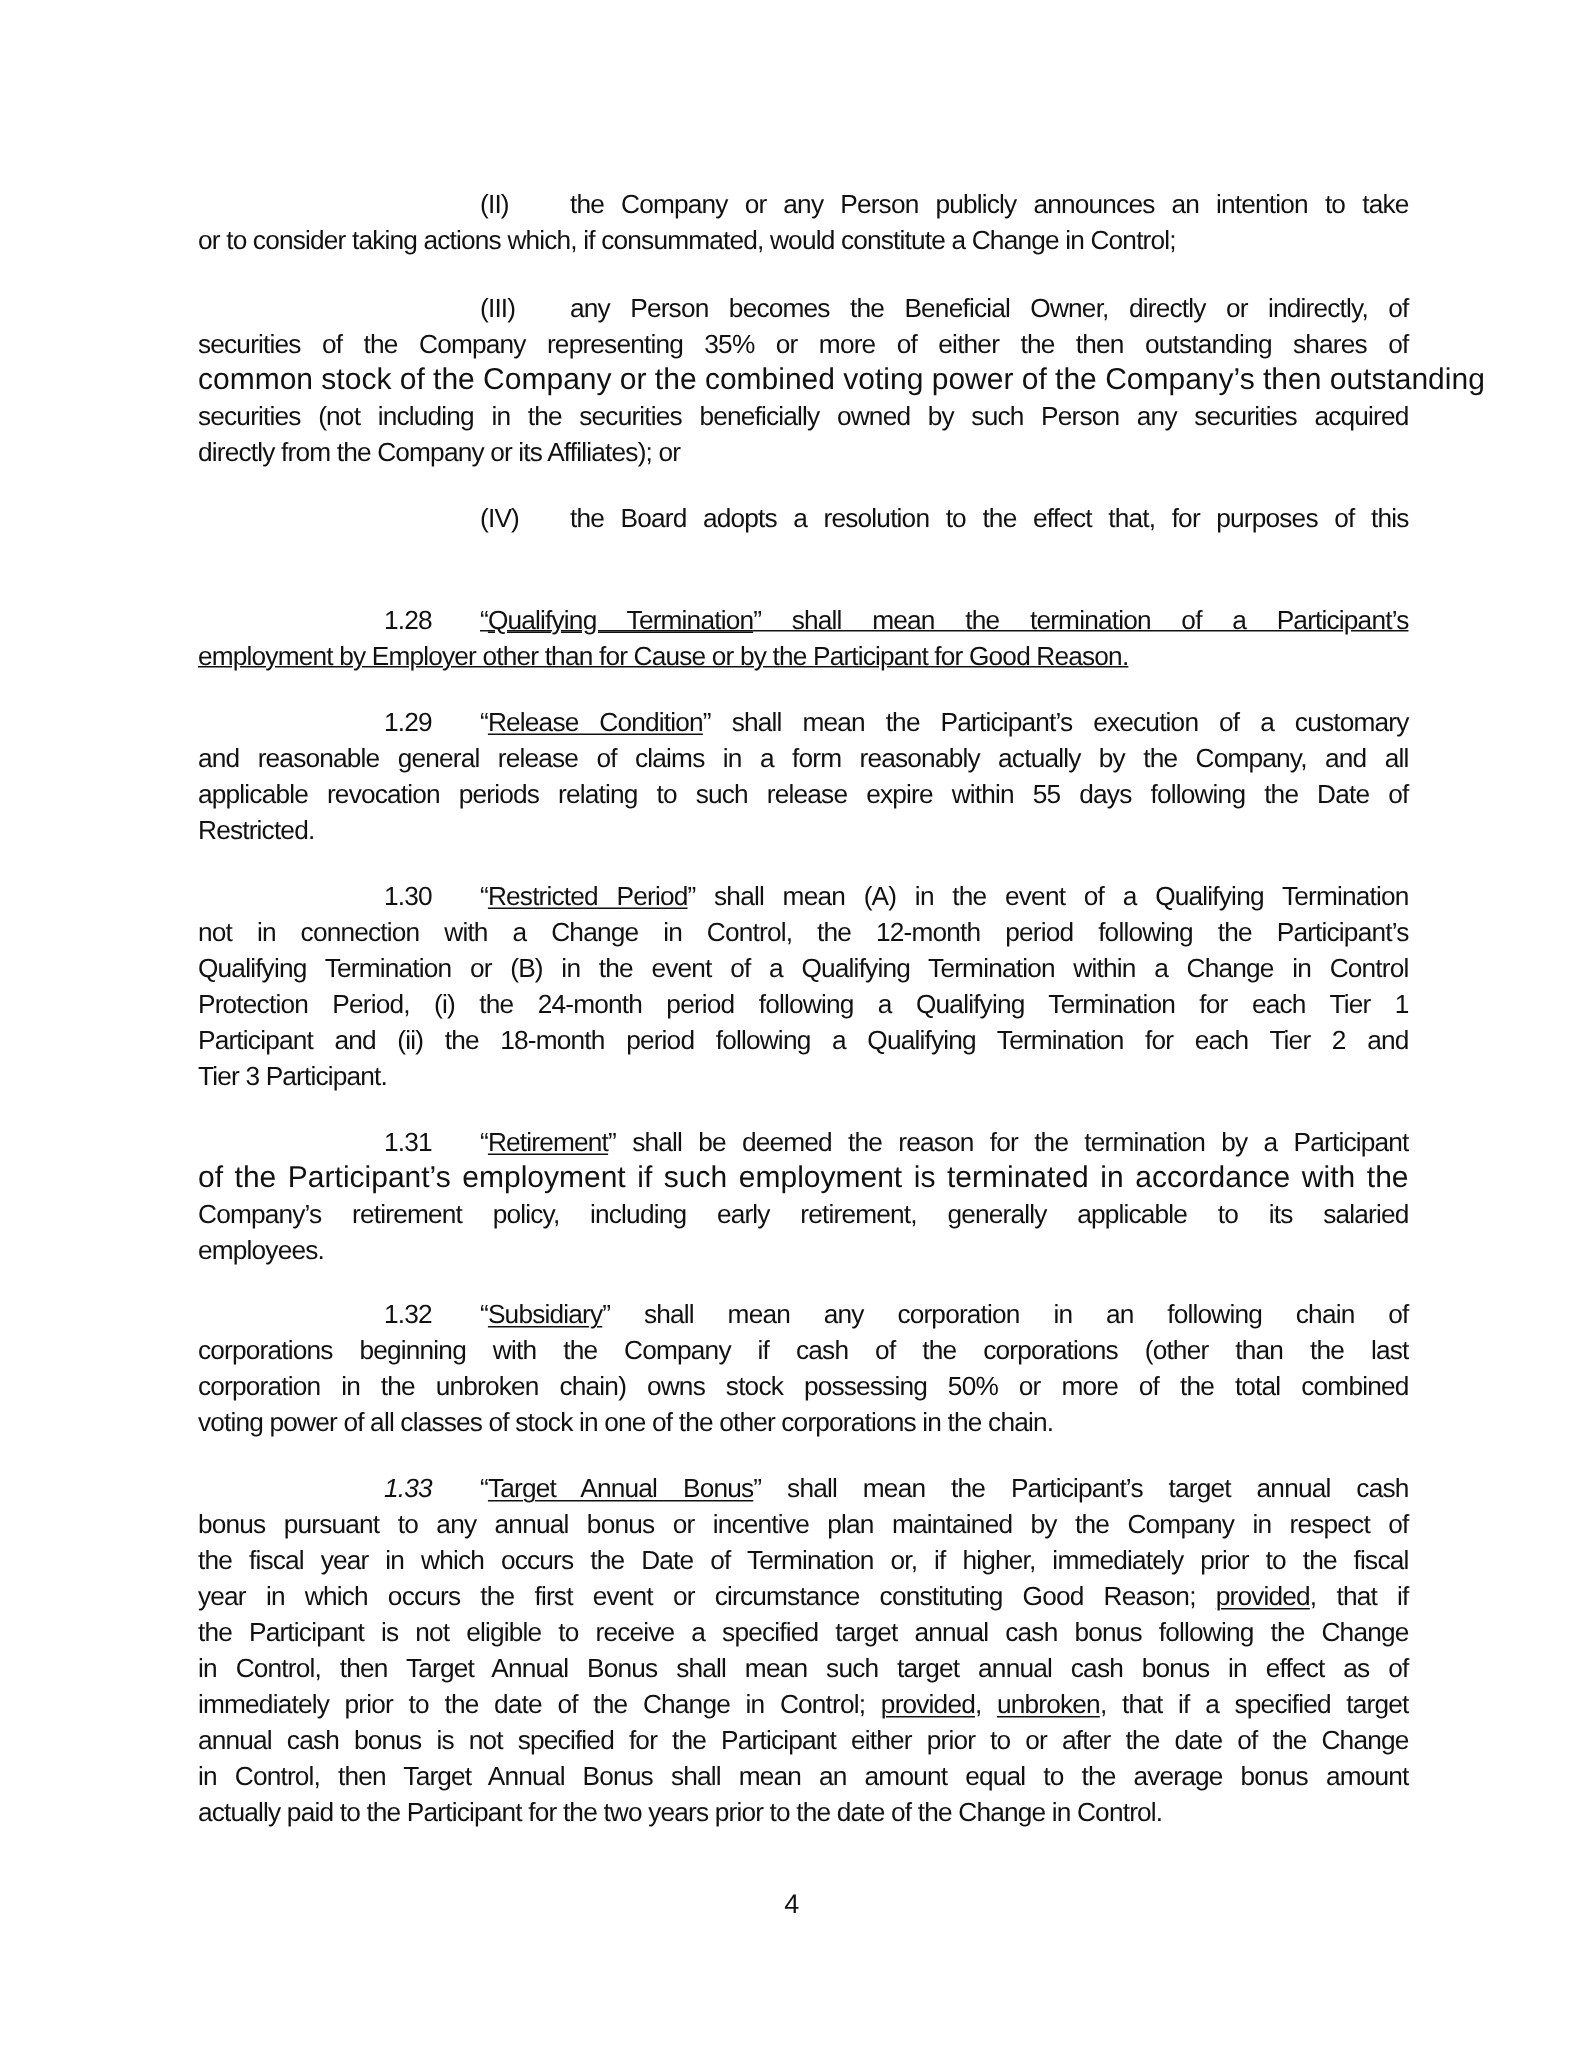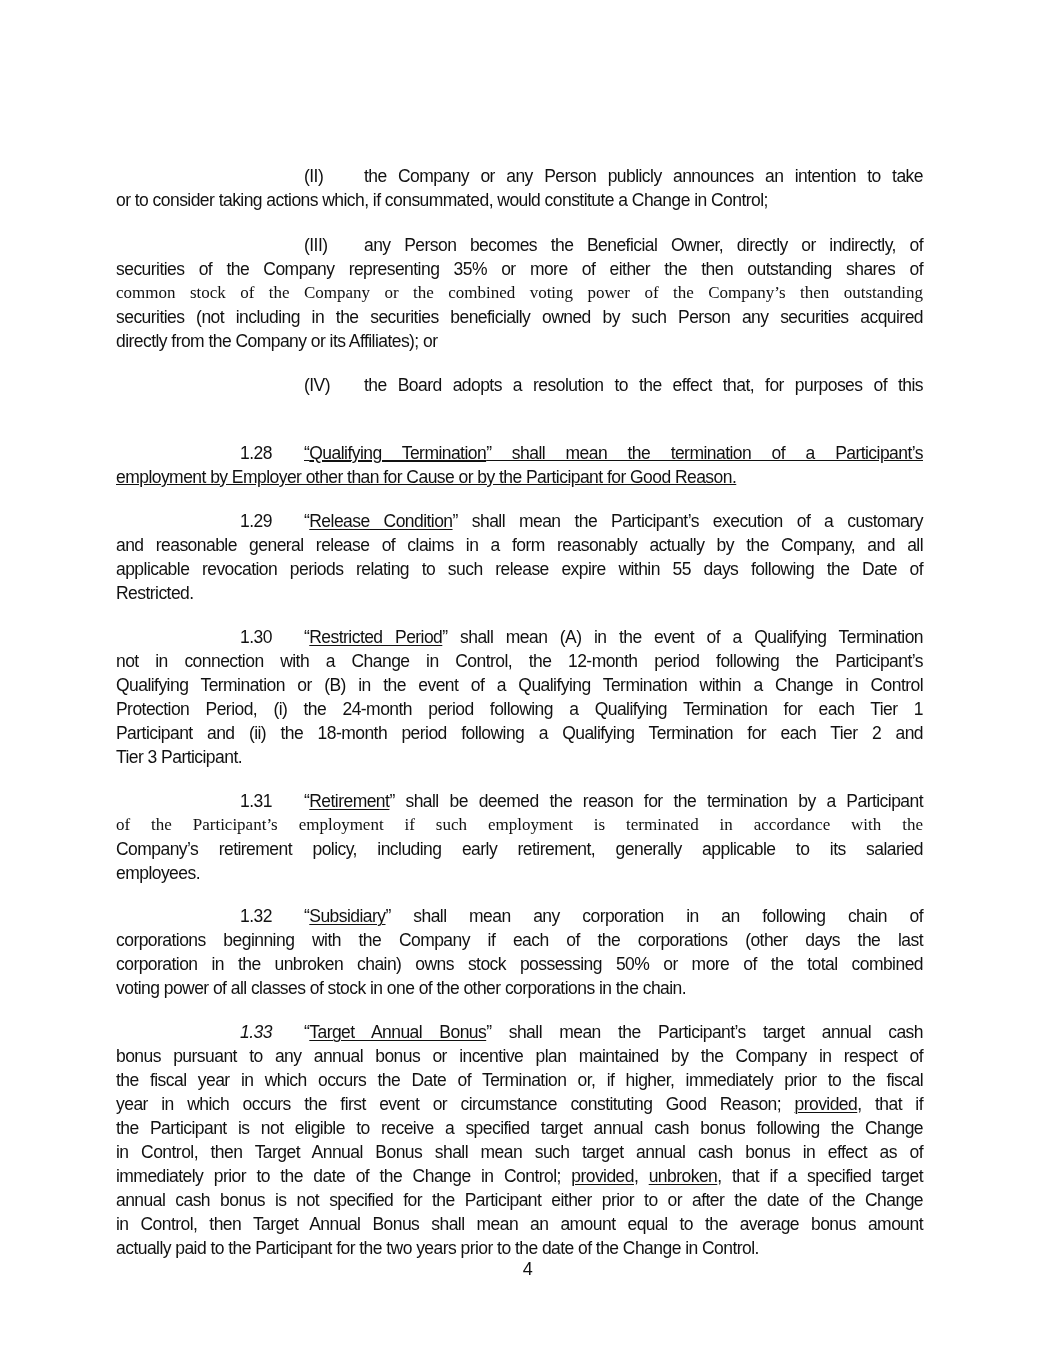--- a/index.html
+++ b/index.html
@@ -2,33 +2,33 @@
 <html><head>
 <meta charset="utf-8">
 <style>
   html, body { margin: 0; padding: 0; background: #ffffff; }
   body { width: 1055px; height: 1365px; position: relative; overflow: hidden; }
   .page {
     position: absolute; left: 0; top: 0; width: 1055px; height: 1365px; background: #fff;
     font-family: "Liberation Sans", sans-serif; color: #111; font-size: 17.5px;
     letter-spacing: -0.55px;
   }
-  .para { position: absolute; left: 116px; width: 807px; margin-top: 40px; }
+  .para { position: absolute; left: 132px; width: 807px; }
   .line {
     display: block; height: 24px; line-height: 24px; white-space: nowrap;
     text-align: justify; text-align-last: justify;
   }
   .line.last { text-align-last: left; }
   .num { display: inline-block; }
   .u { text-decoration: underline; text-underline-offset: 2px; text-decoration-thickness: 1px; }
   .page-number {
     position: absolute; top: 1257px; left: 0; width: 1055px; text-align: center;
     font-size: 18px; line-height: 24px;
   }
-  .serif { font-family: Liberation Serif, serif; font-size: 17px; letter-spacing: 0; }
+  .serif { font-family: Liberation Sans, sans-serif; font-size: 20px; letter-spacing: 0; }
 </style>
 </head>
 <body>
 
 <div class="page">
 
   <div class="para" style="top:124px;">
     <span class="line">
       <span style="display:inline-block;width:188px;"></span><span class="num" style="width:60px;">(II)</span><span>the Company or any Person publicly announces an intention to take</span>
     </span>
@@ -84,21 +84,21 @@
     </span>
     <span class="line serif">of the Participant’s employment if such employment is terminated in accordance with the</span>
     <span class="line">Company’s retirement policy, including early retirement, generally applicable to its salaried</span>
     <span class="line last">employees.</span>
   </div>
 
   <div class="para" style="top:864px;">
     <span class="line">
       <span style="display:inline-block;width:124px;"></span><span class="num" style="width:64px;">1.32</span><span>“</span><span class="u">Subsidiary</span><span>” shall mean any corporation in an following chain of</span>
     </span>
-    <span class="line">corporations beginning with the Company if each of the corporations (other days the last</span>
+    <span class="line">corporations beginning with the Company if cash of the corporations (other than the last</span>
     <span class="line">corporation in the unbroken chain) owns stock possessing 50% or more of the total combined</span>
     <span class="line last">voting power of all classes of stock in one of the other corporations in the chain.</span>
   </div>
 
   <div class="para" style="top:980px;">
     <span class="line">
       <span style="display:inline-block;width:124px;"></span><span class="num" style="width:64px;font-style:italic;">1.33</span><span>“</span><span class="u">Target Annual Bonus</span><span>” shall mean the Participant’s target annual cash</span>
     </span>
     <span class="line">bonus pursuant to any annual bonus or incentive plan maintained by the Company in respect of</span>
     <span class="line">the fiscal year in which occurs the Date of Termination or, if higher, immediately prior to the fiscal</span>

